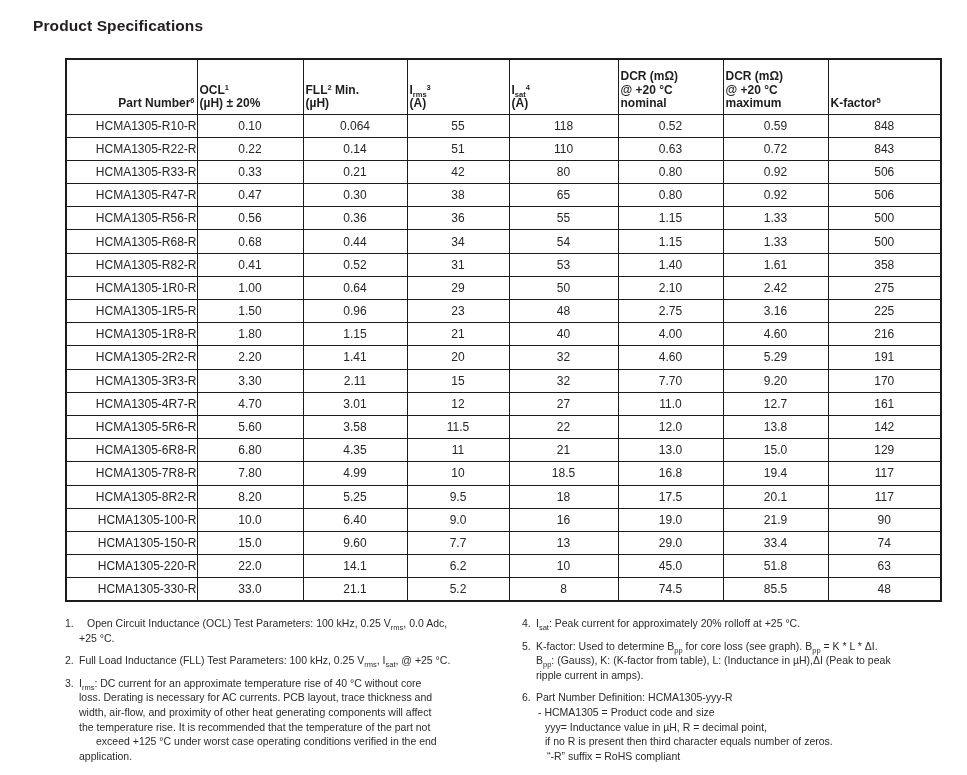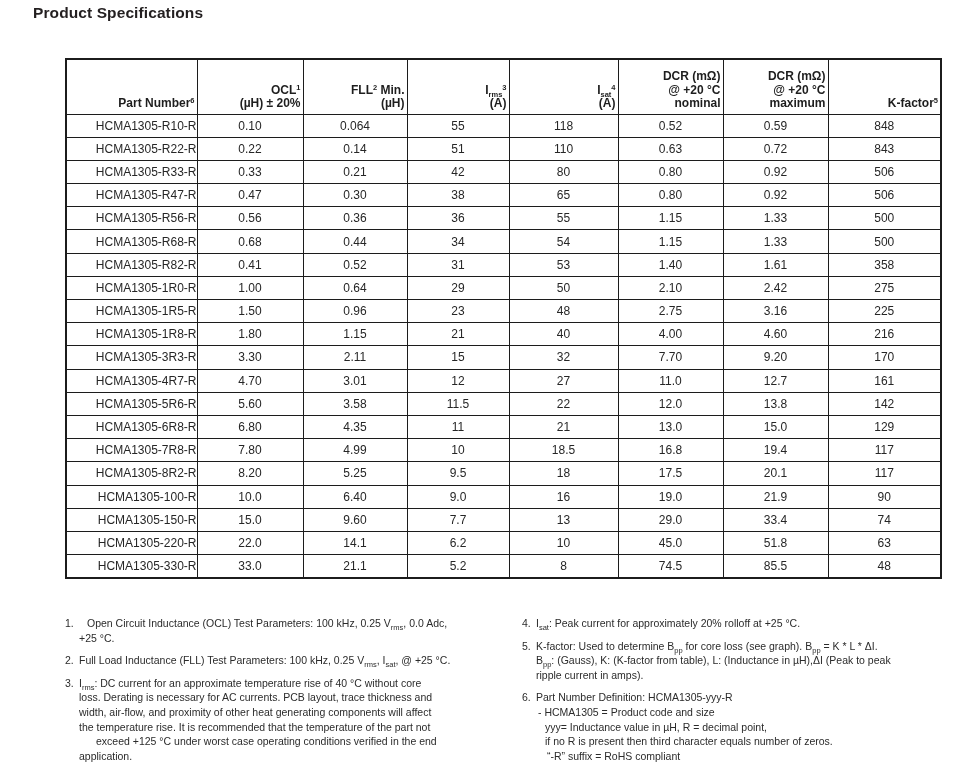--- a/index.html
+++ b/index.html
@@ -2,33 +2,33 @@
 <html><head>
 <meta charset="utf-8">
 <style>
   html,body { margin:0; padding:0; }
   body {
     width:967px; height:775px; background:#ffffff; position:relative;
     font-family:"Liberation Sans", sans-serif; color:#262626;
     overflow:hidden;
   }
   .title {
-    position:absolute; left:33px; top:4px; margin:0;
+    position:absolute; left:33px; top:17px; margin:0;
     font-size:15.5px; font-weight:bold; color:#231f20; letter-spacing:.1px;
   }
   table.spec-table {
     position:absolute; left:65px; top:58px; width:875px;
     border-collapse:collapse; table-layout:fixed;
     border:2.2px solid #1c1c1c;
   }
   .spec-table th, .spec-table td { border:1.6px solid #1c1c1c; overflow:hidden; }
   .spec-table thead tr { height:55px; }
   .spec-table th {
     font-size:12px; font-weight:bold; line-height:13.5px;
-    vertical-align:bottom; text-align:right; padding:2px 2px 3px 2px;
+    vertical-align:bottom; text-align:left; padding:2px 2px 3px 2px;
     color:#1e1e1e;
   }
   .spec-table th.align-left { text-align:right; padding-left:5px; }
   .spec-table tbody tr { height:23.2px; }
   .spec-table td {
     font-size:12px; text-align:center; padding:0; vertical-align:middle;
     color:#262626;
   }
   .spec-table td.part { text-align:right; padding-left:5px; }
   sup { font-size:7.5px; line-height:0; vertical-align:4px; }
@@ -190,20 +190,30 @@
           <td class="part">HCMA1305-1R8-R</td>
           <td>1.80</td>
           <td>1.15</td>
           <td>21</td>
           <td>40</td>
           <td>4.00</td>
           <td>4.60</td>
           <td>216</td>
         </tr>
         <tr>
+          <td class="part">HCMA1305-2R2-R</td>
+          <td>2.20</td>
+          <td>1.41</td>
+          <td>20</td>
+          <td>32</td>
+          <td>4.60</td>
+          <td>5.29</td>
+          <td>191</td>
+        </tr>
+        <tr>
           <td class="part">HCMA1305-3R3-R</td>
           <td>3.30</td>
           <td>2.11</td>
           <td>15</td>
           <td>32</td>
           <td>7.70</td>
           <td>9.20</td>
           <td>170</td>
         </tr>
         <tr>

